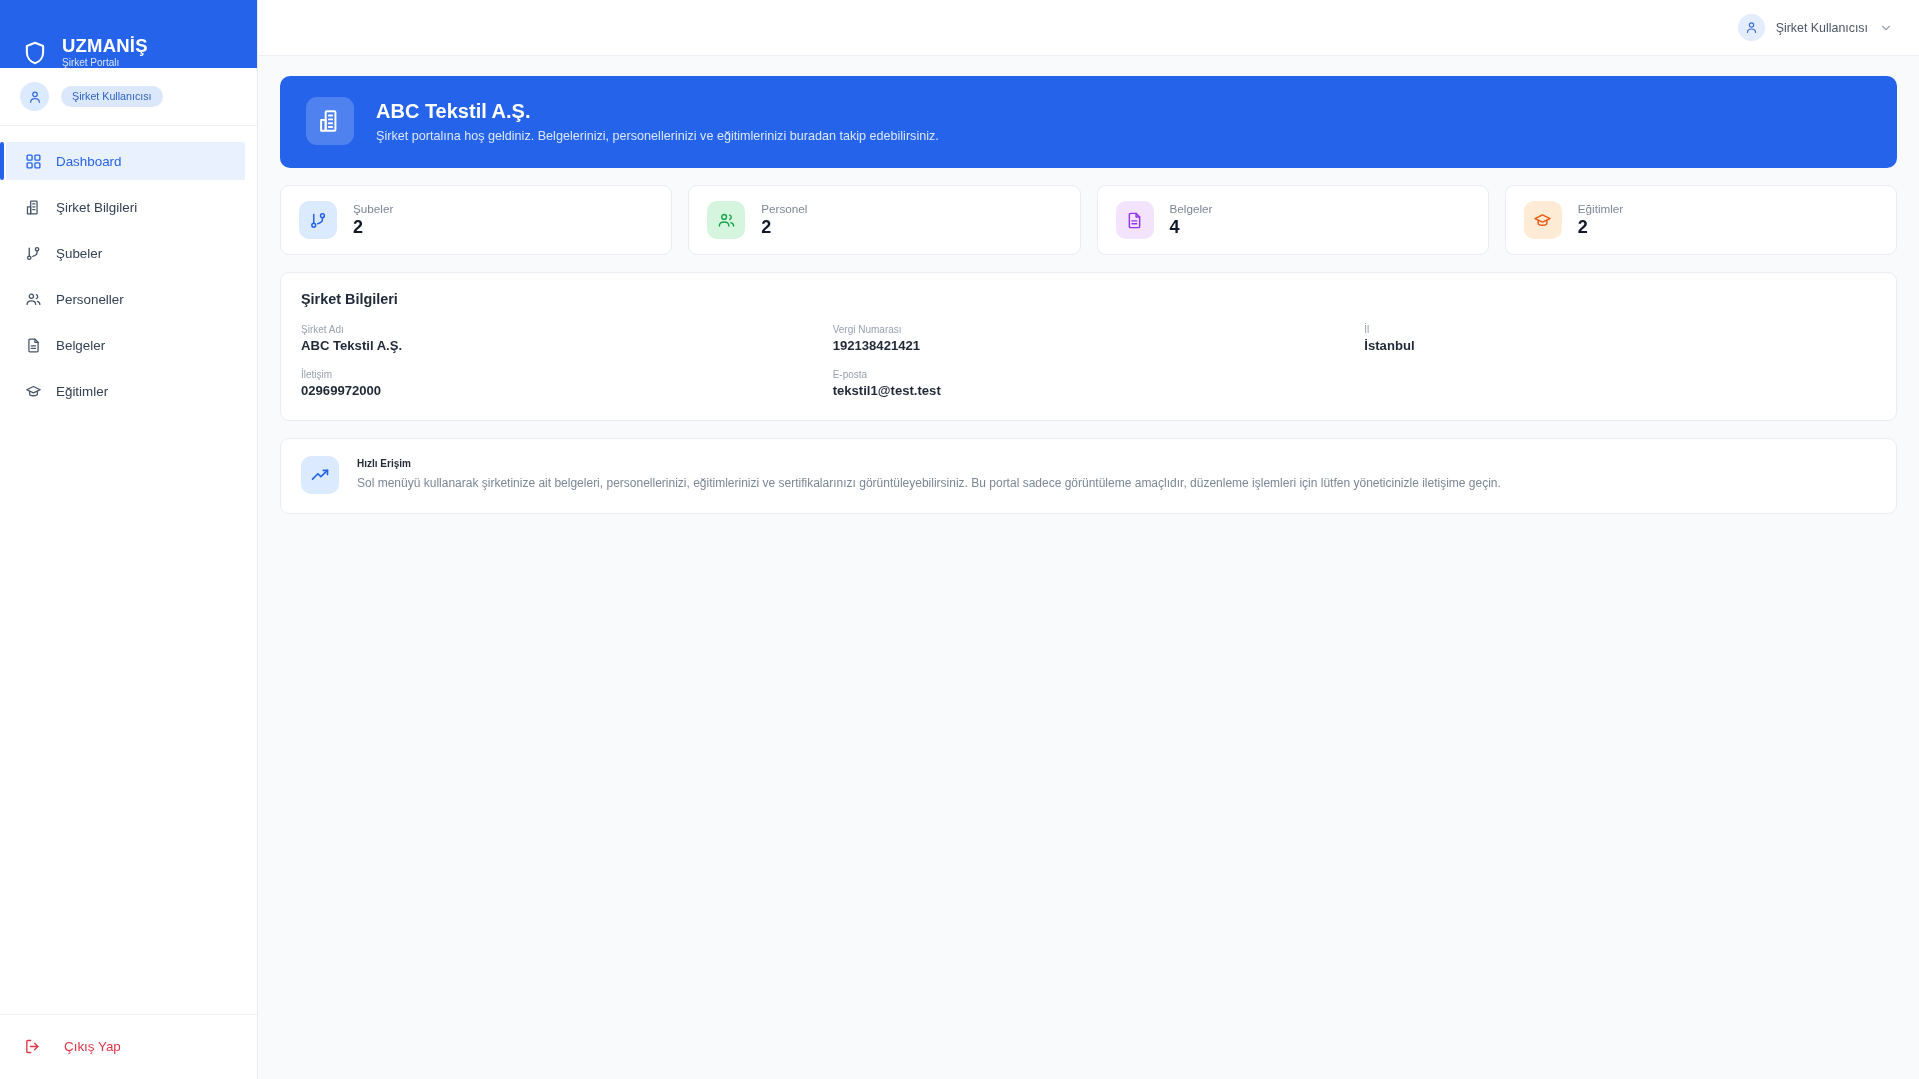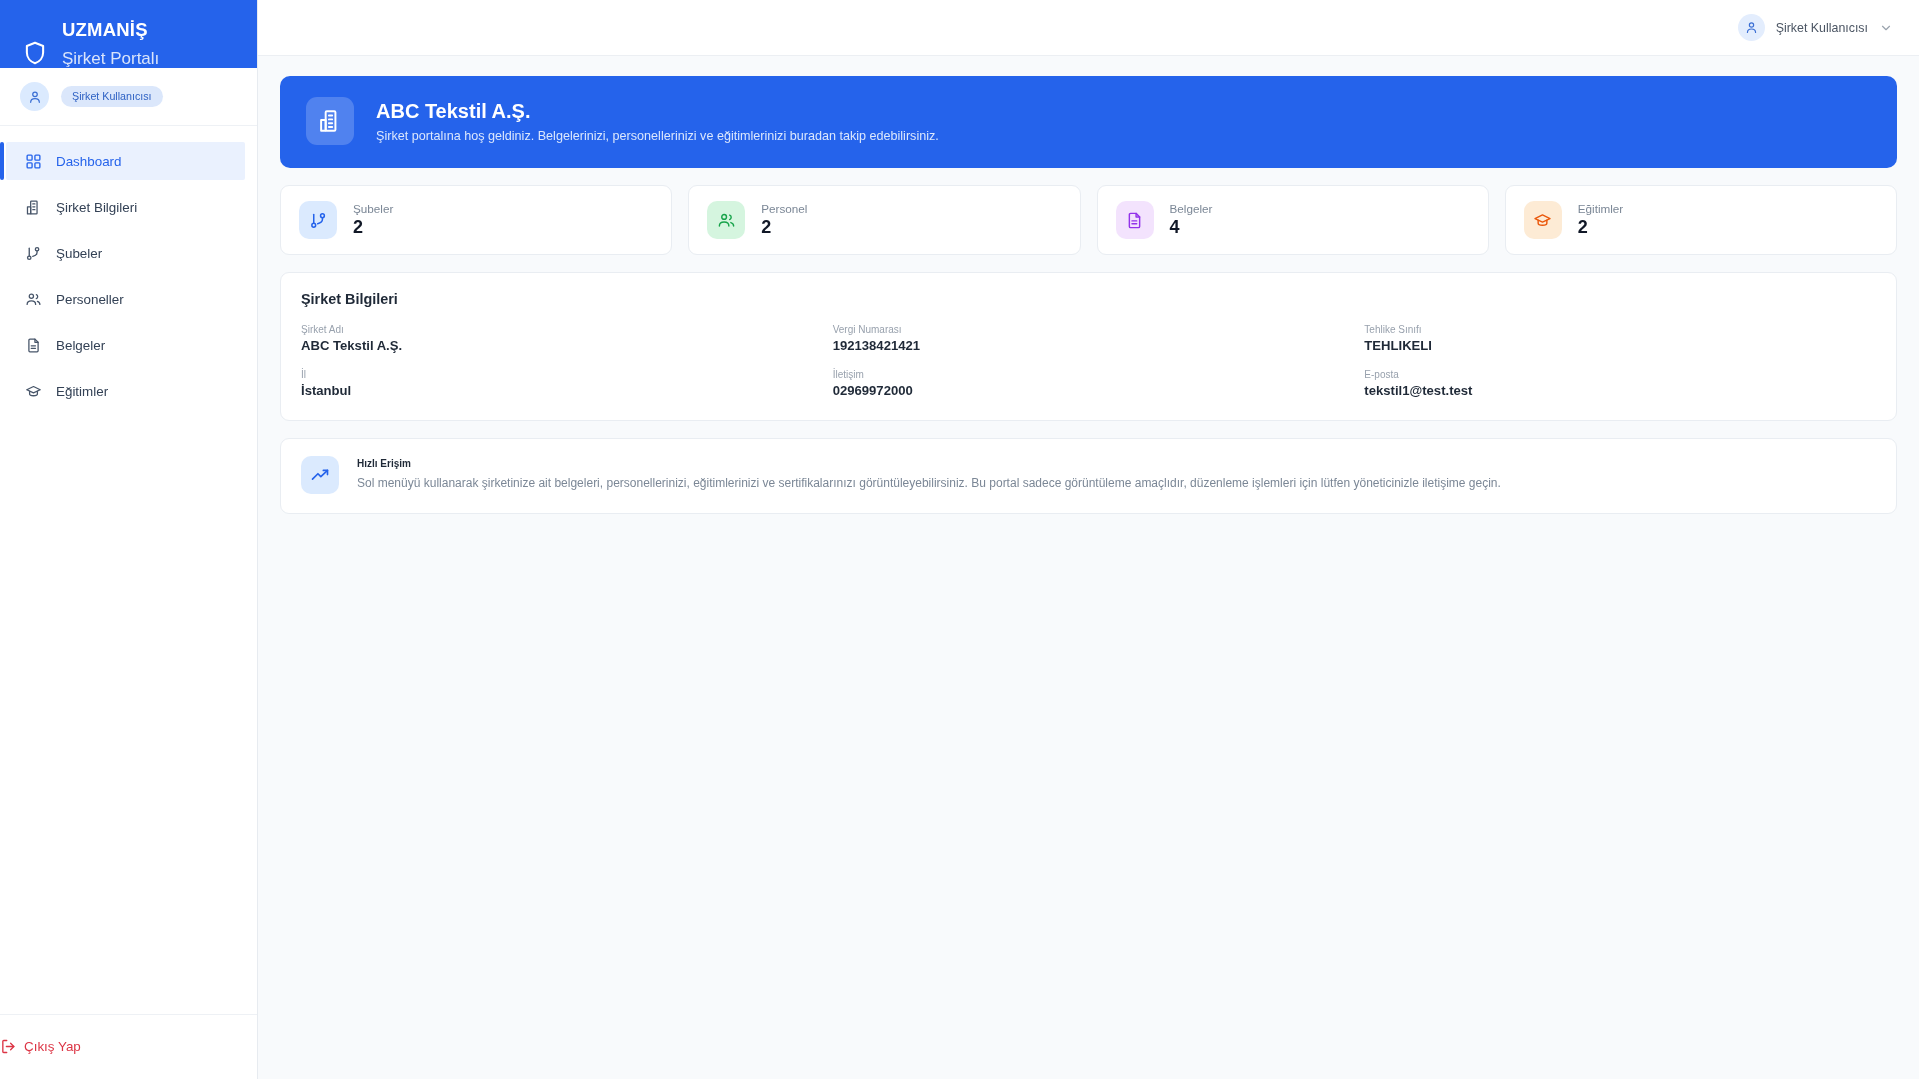--- a/index.html
+++ b/index.html
@@ -25,21 +25,21 @@
     background: #2563eb;
     display: flex; align-items: flex-end;
     padding: 0 22px;
     gap: 14px;
   }
   .brand-icon { width: 26px; height: 30px; flex: none; display:flex; align-items:center; }
   .brand-text { display: flex; flex-direction: column; line-height: 1.12; }
   .brand-title {
     color: #ffffff; font-size: 18.5px; font-weight: 700; letter-spacing: 0.2px;
   }
-  .brand-sub { color: #d9e4fb; font-size: 17px; margin-top: 8px; }
+  .brand-sub { color: #d9e4fb; font-size: 10px; margin-top: 0; }
 
   .user-strip {
     height: 58px;
     display: flex; align-items: center; gap: 12px;
     padding: 0 20px;
     border-bottom: 1px solid #eef1f5;
   }
   .user-av {
     width: 29px; height: 29px; border-radius: 50%;
     background: #dbeafe; color: #3b6fd4;
@@ -72,22 +72,22 @@
     content: ""; position: absolute; left: -6px; top: 0; bottom: 0;
     width: 4px; border-radius: 3px; background: #2563eb;
   }
 
   .logout-wrap {
     margin-top: auto;
     border-top: 1px solid #eef1f5;
     padding: 16px 0 18px;
   }
   .logout {
-    display: flex; align-items: center; gap: 6px;
-    height: 30px;
+    display: flex; align-items: center; gap: 22px;
+    padding-left: 24px; height: 30px;
     color: #dc3545; font-size: 13.4px; cursor: pointer;
   }
   .logout .nic { color: #dc3545; width:18px; height:18px; display:flex; align-items:center; }
 
   
   .main { flex: 1; display: flex; flex-direction: column; min-width: 0; background:#f8fafc; }
   .topbar {
     height: 56px; min-height: 56px;
     background: #ffffff;
     border-bottom: 1px solid #eceff3;
@@ -382,24 +382,20 @@
       <section class="panel">
         <div class="panel-title">Şirket Bilgileri</div>
         <div class="info-grid">
           <div>
             <div class="info-lbl">Şirket Adı</div>
             <div class="info-val">ABC Tekstil A.Ş.</div>
           </div>
           <div>
             <div class="info-lbl">Vergi Numarası</div>
             <div class="info-val">192138421421</div>
-          </div>
-          <div>
-            <div class="info-lbl">Tehlike Sınıfı</div>
-            <div class="info-val">TEHLIKELI</div>
           </div>
           <div>
             <div class="info-lbl">İl</div>
             <div class="info-val">İstanbul</div>
           </div>
           <div>
             <div class="info-lbl">İletişim</div>
             <div class="info-val">02969972000</div>
           </div>
           <div>

